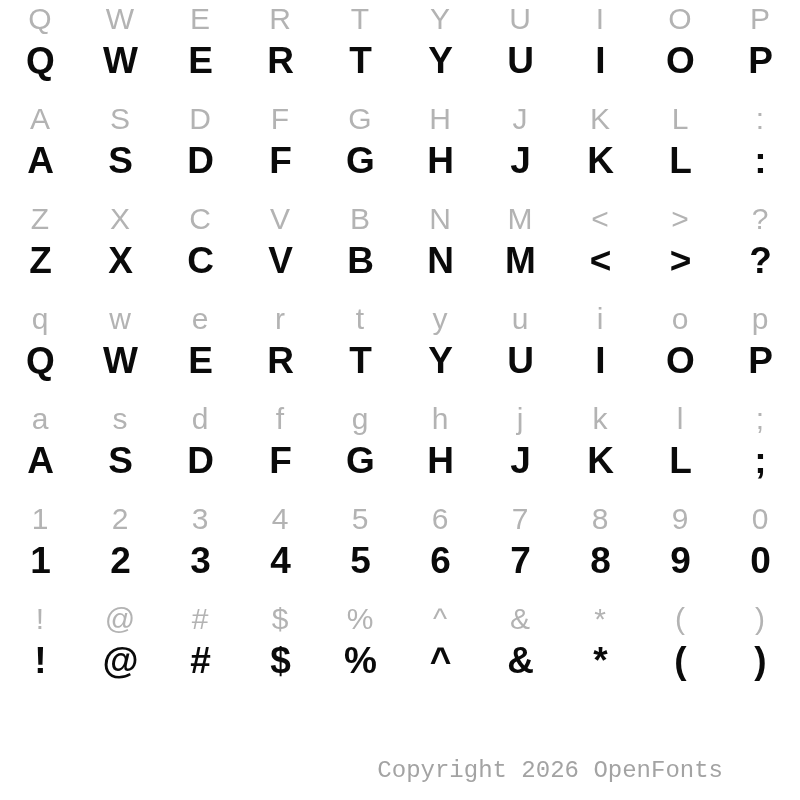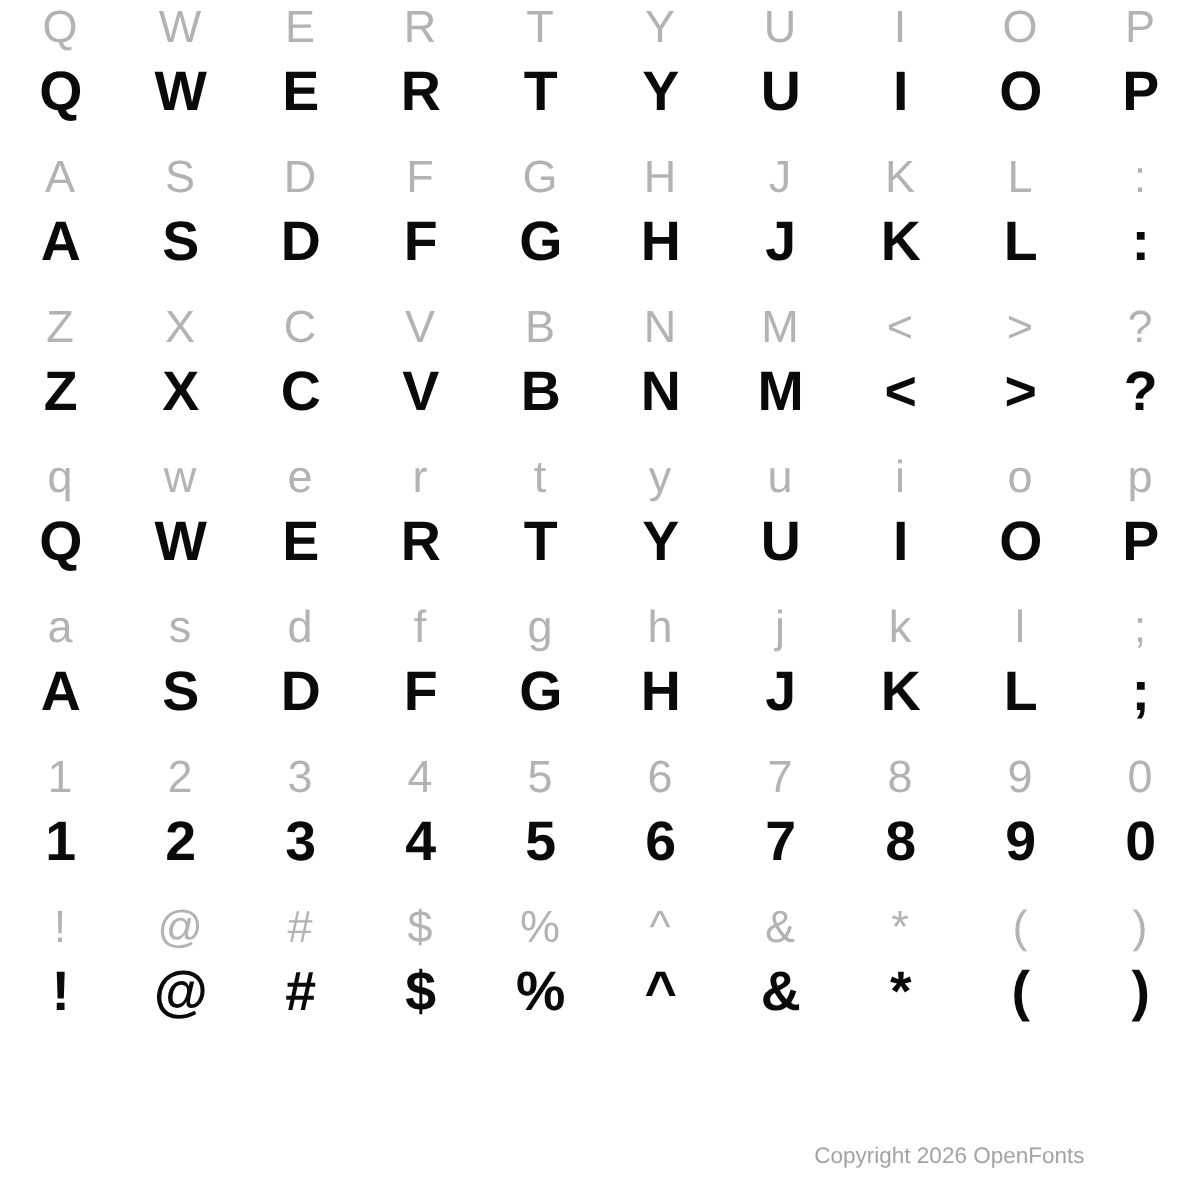--- a/index.html
+++ b/index.html
@@ -53,22 +53,22 @@
     font-weight:700;
     font-size:37px;
     line-height:46px;
     color:var(--sample-color);
     letter-spacing:-1px;
   }
   .footer{
     position:absolute;
     top:758px;
     right:77px;
-    font-family:Liberation Sans, sans-serif;
-    font-size:15px;
+    font-family:Liberation Mono, monospace;
+    font-size:24px;
     line-height:26px;
     color:var(--footer-color);
     text-align:center;
   }
 </style>
 </head>
 <body>
 
 <div class="sheet">
   <div class="pairs" id="pairs-container">

